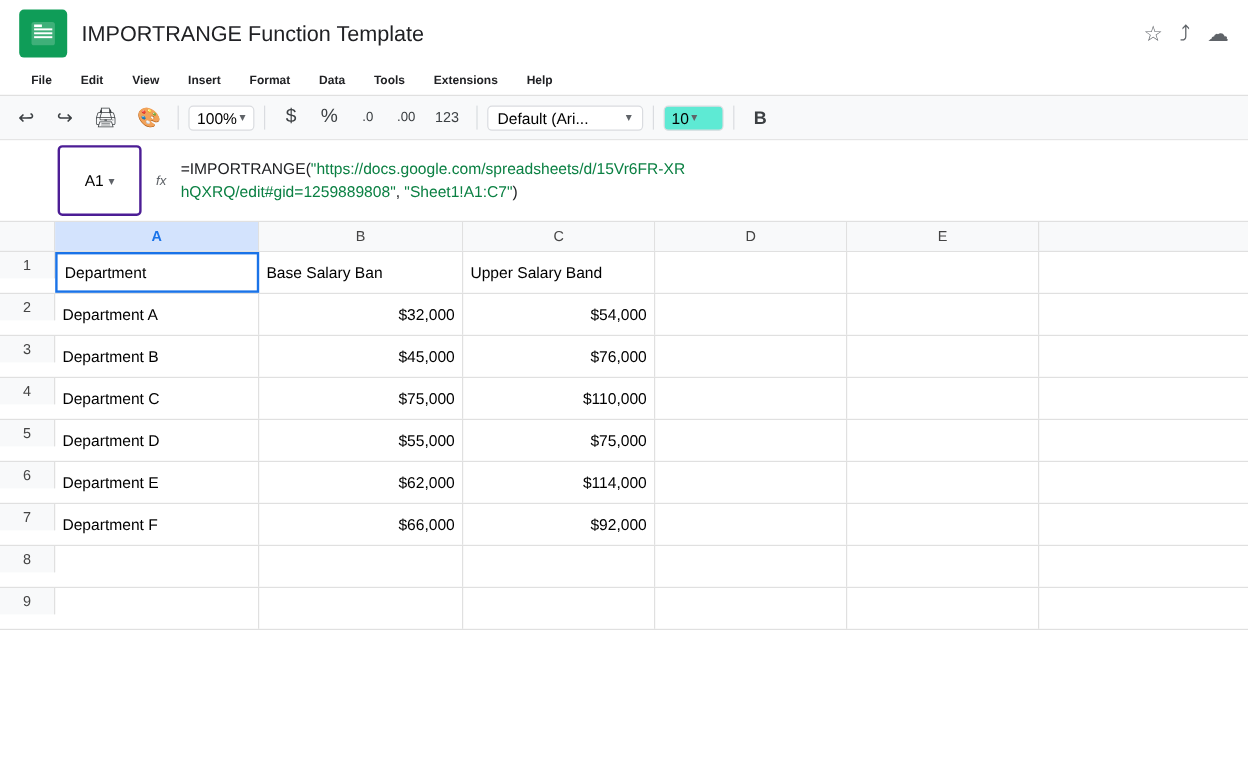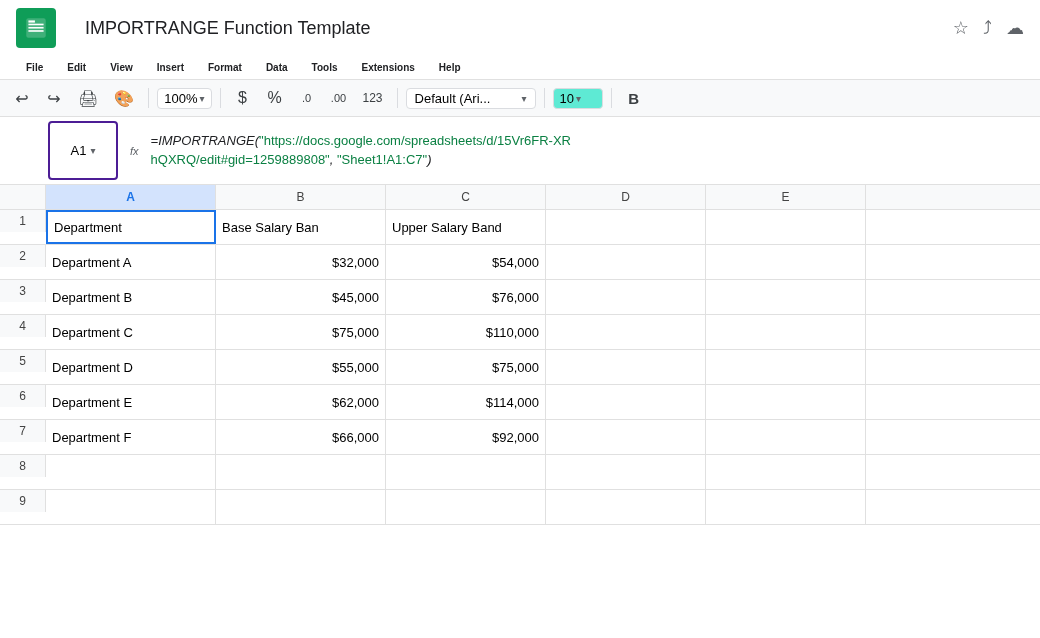--- a/index.html
+++ b/index.html
@@ -3,21 +3,21 @@
   <meta charset="utf-8">
   <style>
     * { box-sizing: border-box; margin: 0; padding: 0; }
     body { font-family: Arial, sans-serif; font-size: 13px; background: #fff; width: 1040px; height: 638px; overflow: hidden; }
 
     
     .title-bar {
       display: flex;
       align-items: center;
       padding: 8px 16px;
-      gap: 29px;
+      gap: 12px;
       background: #fff;
     }
     .app-icon {
       width: 40px; height: 40px;
       background: #0f9d58;
       border-radius: 4px;
       display: flex; align-items: center; justify-content: center;
     }
     .app-icon svg { width: 26px; height: 26px; }
     .title-text {
@@ -128,21 +128,21 @@
       font-size: 11px;
       margin: 0 4px;
     }
     .formula-content {
       flex: 1;
       font-size: 13px;
       line-height: 1.4;
       color: #1a1a1a;
     }
     .formula-green { color: #0b8043; }
-    .formula-black { color: #202124; font-style: italic; }
+    .formula-black { color: #202124; }
 
     
     .sheet-container {
       display: flex;
       flex-direction: column;
       flex: 1;
     }
 
     
     .col-headers {

